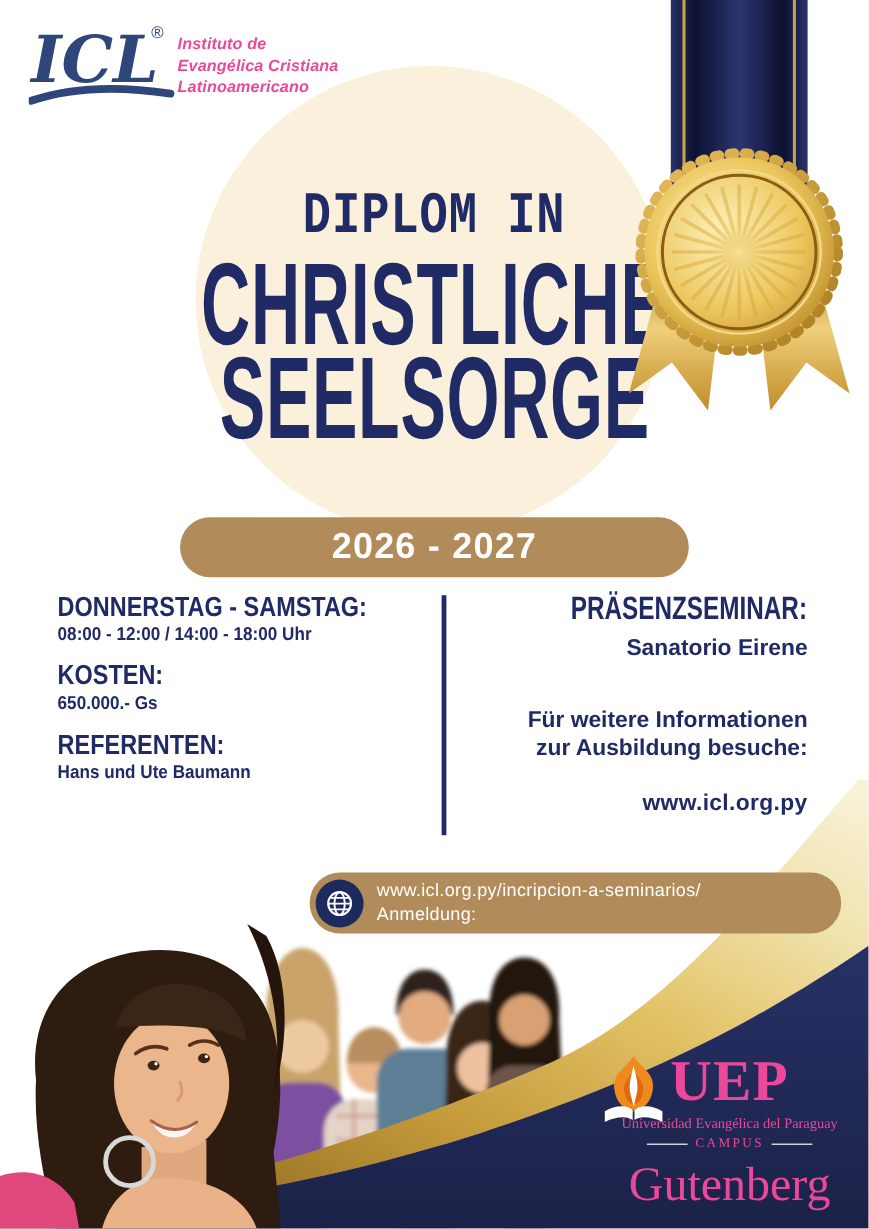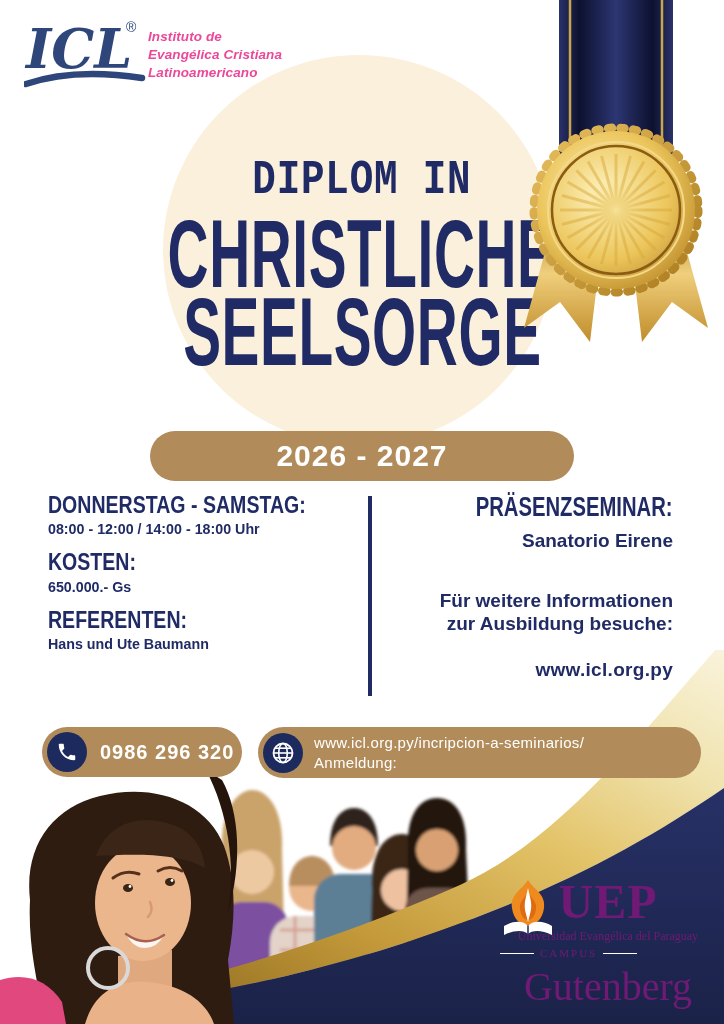--- a/index.html
+++ b/index.html
@@ -44,26 +44,26 @@
   .pill{position:absolute;background:#b18c5a;border-radius:26px;z-index:6;display:flex;align-items:center;}
   .pill-phone{left:42px;top:727px;width:200px;height:50px;}
   .pill-web{left:258px;top:727px;width:443px;height:51px;}
   .pcircle{width:40px;height:40px;border-radius:50%;background:#1d2a5e;flex:0 0 40px;
     margin-left:5px;display:flex;align-items:center;justify-content:center;}
   .ptext{color:#fff;font-size:20px;letter-spacing:1px;margin-left:13px;font-weight:bold;}
   .wtext{color:#fff;font-size:15px;line-height:1.3;margin-left:11px;letter-spacing:.3px;}
   
   .bottom{position:absolute;left:0;top:650px;width:724px;height:374px;z-index:1;}
   .bottom svg{position:absolute;left:0;top:0;}
-  .uep{position:absolute;left:500px;top:228px;width:216px;color:#701a75;text-align:center;
+  .uep{position:absolute;left:500px;top:228px;width:216px;color:#ec4899;text-align:center;
     font-family:"Liberation Serif", serif;z-index:4;}
   .uep-row{display:flex;align-items:center;justify-content:center;gap:4px;}
   .uep-acr{font-size:48px;font-weight:bold;letter-spacing:1px;line-height:1;}
   .uep-name{font-size:12px;margin-top:3px;white-space:nowrap;}
-  .uep-campus{display:flex;align-items:center;justify-content:flex-start;gap:6px;margin-top:3px;}
+  .uep-campus{display:flex;align-items:center;justify-content:center;gap:6px;margin-top:3px;}
   .uep-campus .rule{width:34px;height:1px;background:#fff;}
   .uep-campus span{font-size:11px;letter-spacing:2px;}
   .uep-gut{font-size:40px;margin-top:8px;line-height:1;}
 </style>
 </head>
 <body>
 
 <div class="poster">
 
   <div class="icl">
@@ -264,28 +264,20 @@
       <div class="uep-name">Universidad Evangélica del Paraguay</div>
       <div class="uep-campus">
         <div class="rule"></div>
         <span>CAMPUS</span>
         <div class="rule"></div>
       </div>
       <div class="uep-gut">Gutenberg</div>
     </div>
   </div>
 
-  <div class="pill pill-phone">
-    <div class="pcircle">
-      <svg width="22" height="22" viewBox="0 0 24 24">
-        <path fill="#ffffff" d="M6.62 10.79c1.44 2.83 3.76 5.14 6.59 6.59l2.2-2.2c.27-.27.67-.36 1.02-.24 1.12.37 2.33.57 3.57.57.55 0 1 .45 1 1V20c0 .55-.45 1-1 1-9.39 0-17-7.61-17-17 0-.55.45-1 1-1h3.5c.55 0 1 .45 1 1 0 1.25.2 2.45.57 3.57.11.35.03.74-.25 1.02l-2.2 2.2z"></path>
-      </svg>
-    </div>
-    <span class="ptext">0986 296 320</span>
-  </div>
 
   <div class="pill pill-web">
     <div class="pcircle">
       <svg width="24" height="24" viewBox="0 0 24 24">
         <circle cx="12" cy="12" r="9.5" fill="none" stroke="#ffffff" stroke-width="1.8"></circle>
         <ellipse cx="12" cy="12" rx="4.3" ry="9.5" fill="none" stroke="#ffffff" stroke-width="1.6"></ellipse>
         <line x1="2.5" y1="12" x2="21.5" y2="12" stroke="#ffffff" stroke-width="1.6"></line>
         <line x1="3.6" y1="7.2" x2="20.4" y2="7.2" stroke="#ffffff" stroke-width="1.6"></line>
         <line x1="3.6" y1="16.8" x2="20.4" y2="16.8" stroke="#ffffff" stroke-width="1.6"></line>
       </svg>

